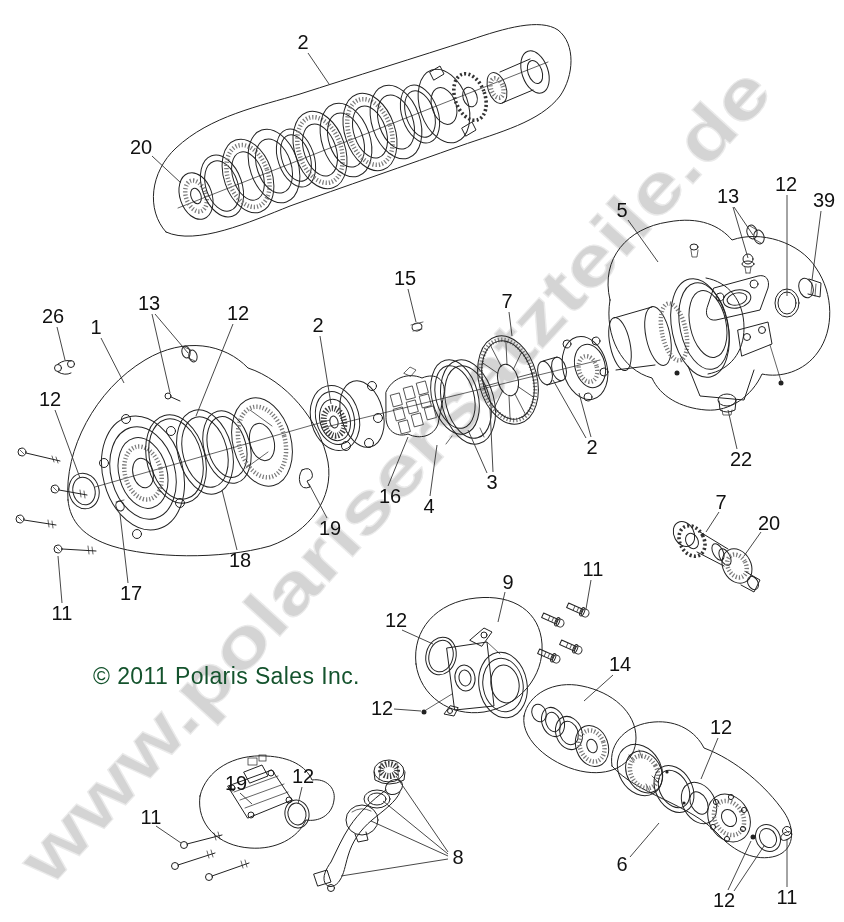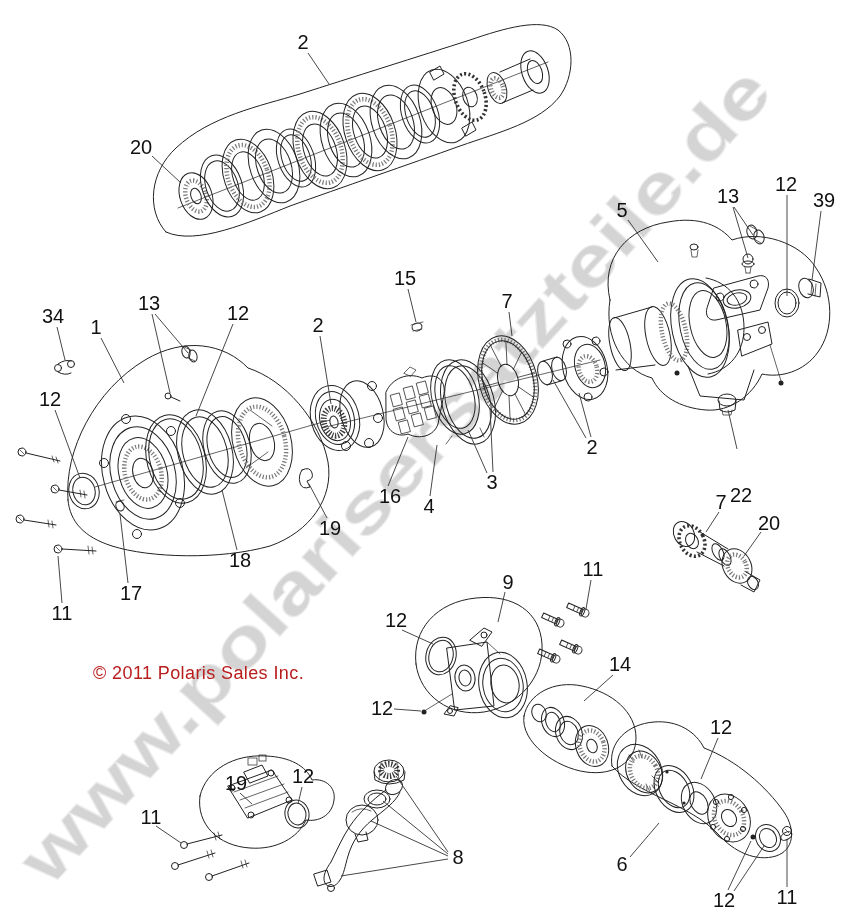--- a/index.html
+++ b/index.html
@@ -7,21 +7,21 @@
          font-family:"Liberation Sans","DejaVu Sans",sans-serif;}
   #art{position:absolute;left:0;top:0;}
   .ln{fill:none;stroke:#222;stroke-width:1;stroke-linecap:round;stroke-linejoin:round;}
   .ln2{fill:none;stroke:#222;stroke-width:0.7;stroke-linecap:round;}
   .st{fill:none;stroke:#7a7a7a;stroke-width:4.5;stroke-dasharray:1.2 2;}
   .stD{fill:none;stroke:#3a3a3a;stroke-width:6;stroke-dasharray:1.3 1.6;}
   .th{fill:none;stroke:#333;stroke-width:3.6;stroke-dasharray:2 2.3;}
   .dot{fill:#222;stroke:none;}
   .callout{position:absolute;transform:translate(-50%,-50%);color:#111;font-size:20px;
            line-height:1;white-space:nowrap;}
-  #copyright{position:absolute;left:93px;top:663px;font-size:18px;color:#b91c1c;letter-spacing:0.4px;}
+  #copyright{position:absolute;left:93px;top:663px;font-size:23px;color:#14532d;letter-spacing:0.4px;}
   .leader{stroke:#333;stroke-width:0.9;fill:none;}
 </style>
 </head>
 <body>
 
 <div id="stage">
 <svg id="art" width="844" height="922" viewBox="0 0 844 922">
 
   <g opacity="0.95">
     <text transform="translate(50,888) rotate(-47.6)" font-size="70" font-weight="bold" fill="#d2d2d2" stroke="#eaeaea" stroke-width="1.2" textLength="1075" lengthAdjust="spacingAndGlyphs">www.polarisersatzteile.de</text>
@@ -537,22 +537,22 @@
       </g>
 </svg>
 
 <div id="callouts">
       <div class="callout" style="left: 303px; top: 42px;">2</div>
       <div class="callout" style="left: 141px; top: 147px;">20</div>
       <div class="callout" style="left: 622px; top: 210px;">5</div>
       <div class="callout" style="left: 728px; top: 196px;">13</div>
       <div class="callout" style="left: 786px; top: 184px;">12</div>
       <div class="callout" style="left: 824px; top: 200px;">39</div>
-      <div class="callout" style="left: 741px; top: 459px; margin-top: 36px;">22</div>
-      <div class="callout" style="left: 53px; top: 316px;">34</div>
+      <div class="callout" style="left: 741px; top: 459px;">22</div>
+      <div class="callout" style="left: 53px; top: 316px;">26</div>
       <div class="callout" style="left: 96px; top: 327px;">1</div>
       <div class="callout" style="left: 149px; top: 303px;">13</div>
       <div class="callout" style="left: 238px; top: 313px;">12</div>
       <div class="callout" style="left: 318px; top: 325px;">2</div>
       <div class="callout" style="left: 50px; top: 399px;">12</div>
       <div class="callout" style="left: 62px; top: 613px;">11</div>
       <div class="callout" style="left: 131px; top: 593px;">17</div>
       <div class="callout" style="left: 240px; top: 560px;">18</div>
       <div class="callout" style="left: 330px; top: 528px;">19</div>
       <div class="callout" style="left: 405px; top: 278px; text-align: center;">15</div>

